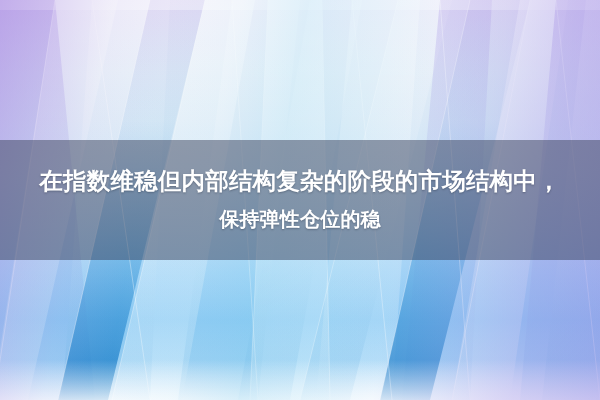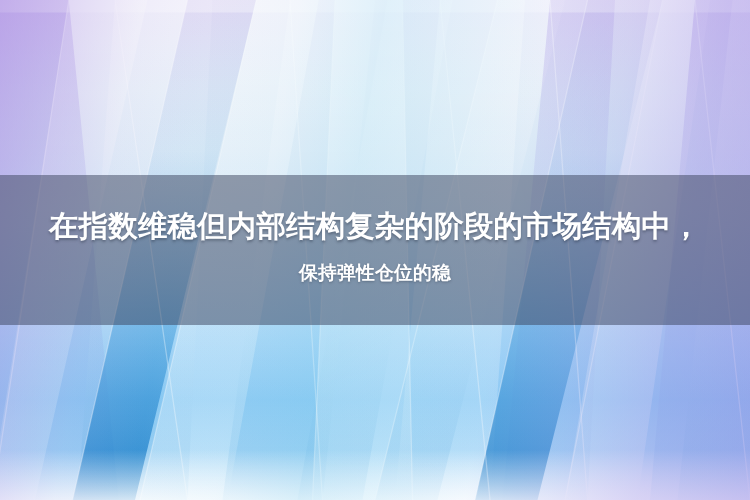--- a/index.html
+++ b/index.html
@@ -82,21 +82,21 @@
     letter-spacing: 0.2px;
     text-align: center;
     white-space: nowrap;
     text-shadow: 0 1px 2px rgba(30,36,55,0.35);
   }
   .caption-line.line-1 {
     font-size: 23.5px;
     padding: 0 6px;
   }
   .caption-line.line-2 {
-    font-size: 15px;
+    font-size: 20px;
   }
 
   
   .watermark {
     position: absolute;
     left: 0;
     right: 0;
     bottom: 10px;
     text-align: center;
     font-size: 8px;

